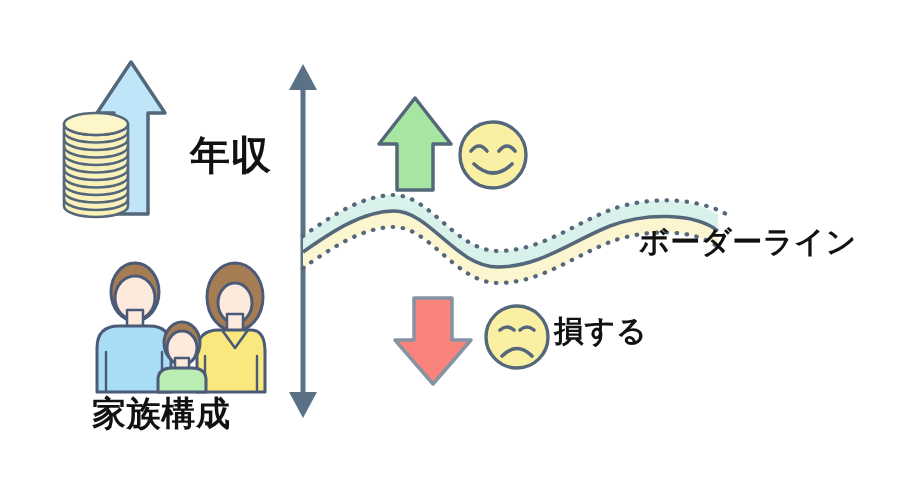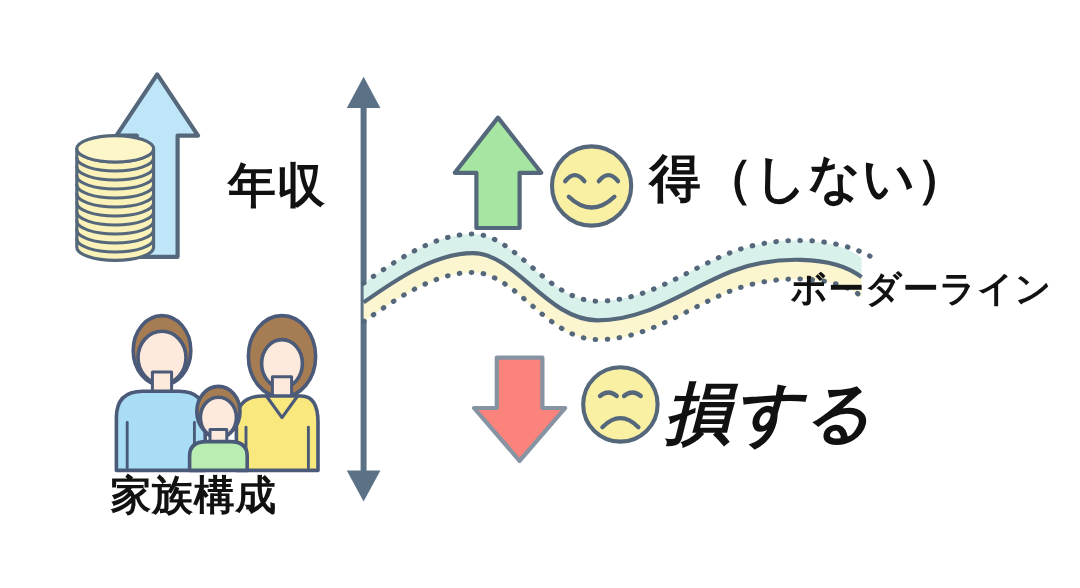--- a/index.html
+++ b/index.html
@@ -11,22 +11,22 @@
   }
   #art { position:absolute; left:0; top:0; }
   .lbl {
     position:absolute; font-weight:900; color:var(--text);
     white-space:nowrap; line-height:1; letter-spacing:0.02em;
     font-family:"Liberation Sans", sans-serif;
   }
   .lbl-income     { left:190px; top:135px; font-size:40px; }
   .lbl-family     { left:92px;  top:396px; font-size:34px; }
   .lbl-gain       { left:541px; top:128px; font-size:43px; }
-  .lbl-loss       { left:554px; top:316px; font-size:56px;font-style:italic; }
-  .lbl-borderline { left:639px; top:227px; font-size:30px;margin-left:20px; }
+  .lbl-loss       { left:554px; top:316px; font-size:30px; }
+  .lbl-borderline { left:639px; top:227px; font-size:30px; }
 
   .s-out  { stroke:var(--outline); stroke-linejoin:round; stroke-linecap:round; }
   .s-fam  { stroke:var(--figure-outline); stroke-linejoin:round; stroke-linecap:round; }
   .s-red  { stroke:var(--red-arrow-outline); stroke-linejoin:round; }
   .f-none { fill:none; }
   .f-blue { fill:var(--blue-arrow); }
   .f-coin { fill:var(--coin); }
   .f-coin-top { fill:var(--coin-top); }
   .f-green{ fill:var(--green-arrow); }
   .f-red  { fill:var(--red-arrow); }
@@ -122,16 +122,15 @@
     <g>
       <circle class="f-emoji s-out" stroke-width="3.4" cx="517" cy="337" r="31"></circle>
       <path class="face-line" d="M 500 330 Q 507 324 514 330"></path>
       <path class="face-line" d="M 520 330 Q 527 324 534 330"></path>
       <path class="face-line" d="M 502 356 Q 517 341 532 356"></path>
     </g>
   </svg>
 
   <div class="lbl lbl-income">年収</div>
   <div class="lbl lbl-family">家族構成</div>
-  <div class="lbl lbl-gain">得（しない）</div>
   <div class="lbl lbl-loss">損する</div>
   <div class="lbl lbl-borderline">ボーダーライン</div>
 </div>
 
 </body></html>

